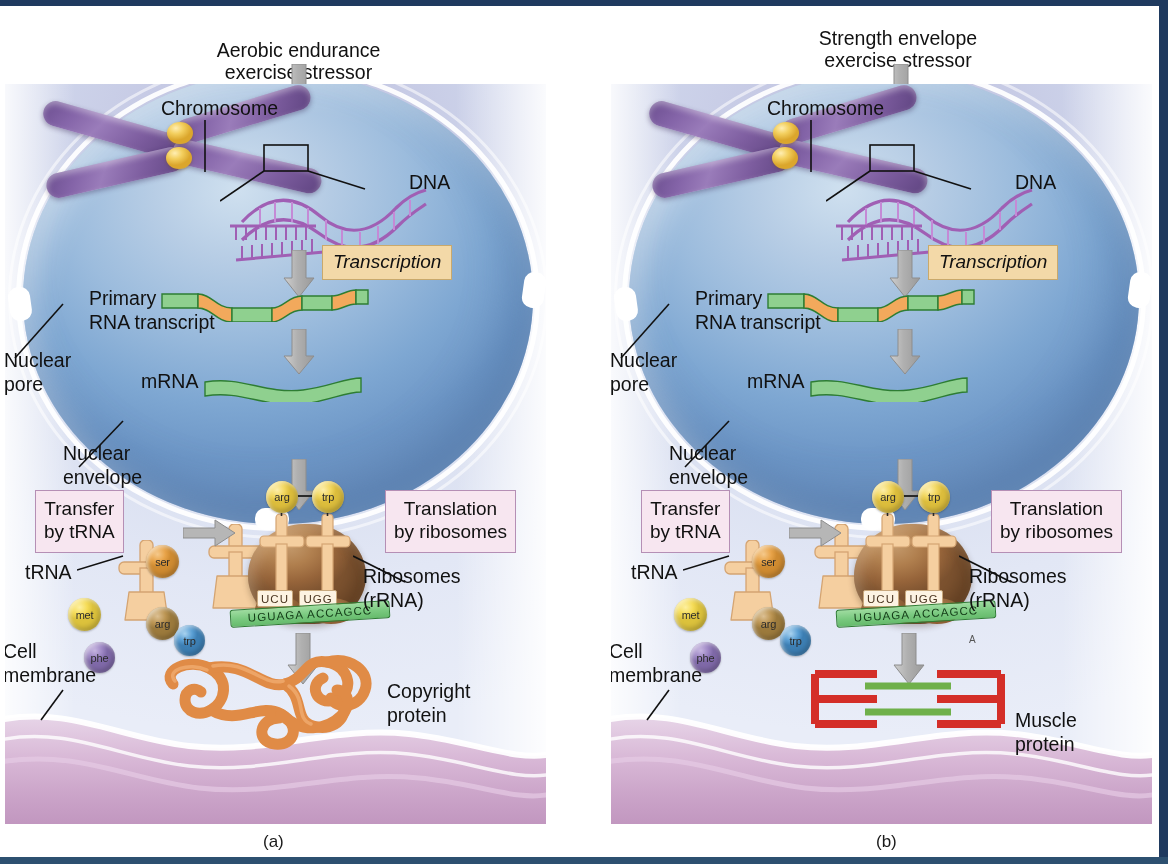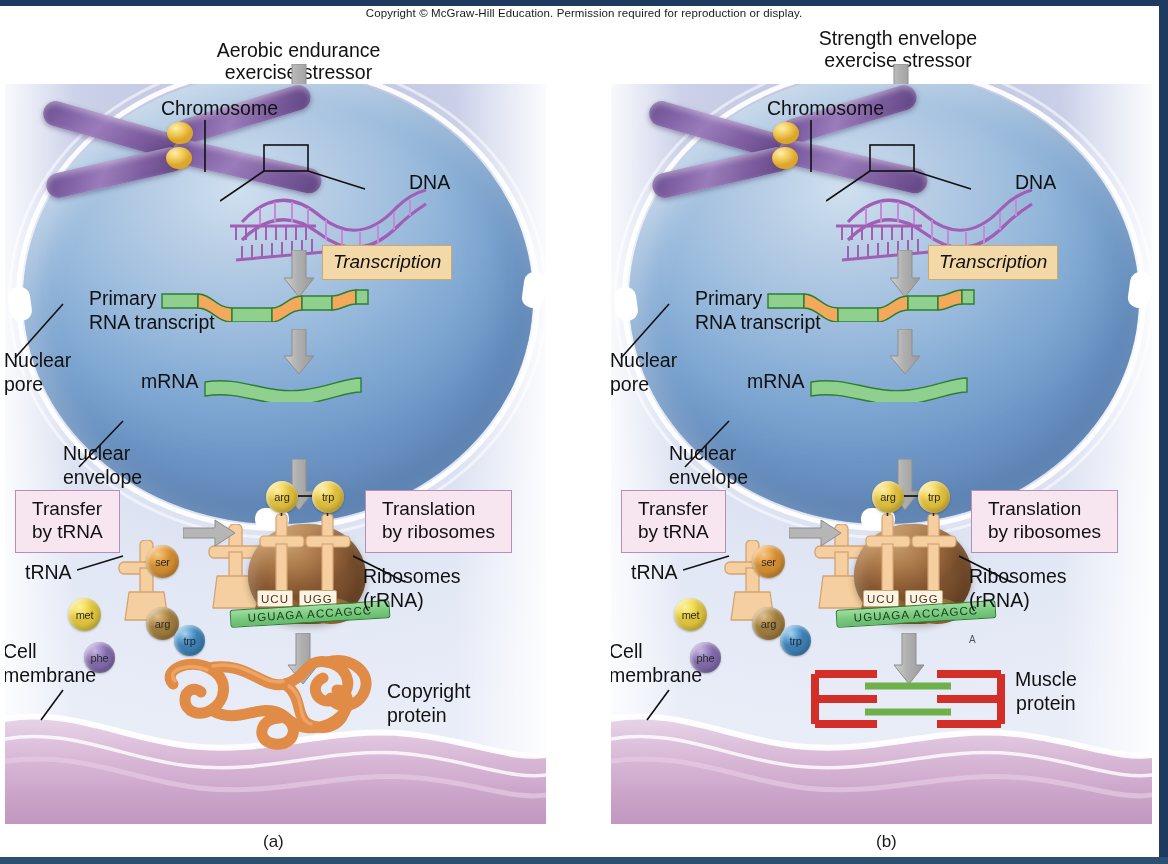--- a/index.html
+++ b/index.html
@@ -90,21 +90,21 @@
     white-space: nowrap;
   }
 
   
   .box-tan {
     position:absolute; background:#f3d9a8; border:1.4px solid #c9a96c;
     font-size:19px; color:#111; padding:5px 10px 6px; text-align:center; line-height:1.15;font-style:italic;
   }
   .box-pink {
     position:absolute; background:#f7e6f0; border:1.6px solid #b58fb5;
-    font-size:19px; color:#111; padding:7px 16px 8px; line-height:1.18;
+    font-size:19px; color:#111; padding:7px 8px 8px; text-align:center; line-height:1.18;margin-left:20px;
   }
 
   
   .garrow { position:absolute; }
 
   
   .ribo {
     position:absolute;
     background: radial-gradient(55% 50% at 35% 22%, #c49a6c 0%, #b07f4e 38%, #96643a 72%, #7d5330 100%);
     border-radius: 48% 48% 44% 44% / 52% 52% 48% 48%;
@@ -135,21 +135,20 @@
     display:flex; align-items:center; justify-content:center;
     border-radius:3px;
   }
   .tiny-a { position:absolute; font-size:10px; color:#555; }
 </style>
 </head>
 <body>
 
 <div id="root">
 
-  <div class="copyright">Copyright © McGraw-Hill Education. Permission required for reproduction or display.</div>
 
   <div>
 
     <div class="lbl" style="left:211px; top:22px; text-align:center; width:175px;margin-top:12px;">
       <div>Aerobic endurance</div>
       <div>exercise stressor</div>
     </div>
 
     <svg class="garrow" style="left:281px; top:58px;" width="36" height="48">
       <defs>
@@ -676,21 +675,21 @@
           <line x1="6" y1="54" x2="68" y2="54"></line>
           <line x1="128" y1="4" x2="192" y2="4"></line>
           <line x1="128" y1="29" x2="192" y2="29"></line>
           <line x1="128" y1="54" x2="192" y2="54"></line>
         </g>
         <g stroke="#6fb04a" stroke-width="7" stroke-linecap="butt">
           <line x1="56" y1="16" x2="142" y2="16"></line>
           <line x1="56" y1="42" x2="142" y2="42"></line>
         </g>
       </svg>
-      <div class="lbl" style="left:404px; top:584px; line-height:1.22;text-align:center;">
+      <div class="lbl" style="left:404px; top:625px; line-height:1.22;">
         <div>Muscle</div>
         <div>protein</div>
       </div>
     </div>
     <div class="panel-letter" style="left:876px;">(b)</div>
   </div>
 
   <div class="bottombar"></div>
 </div>
 

